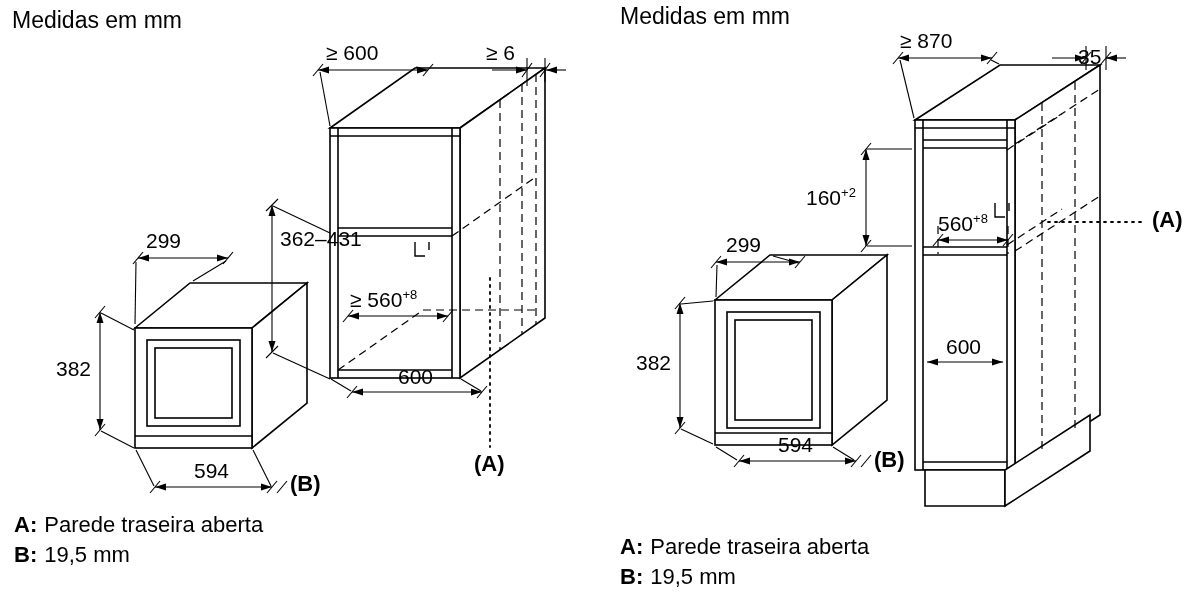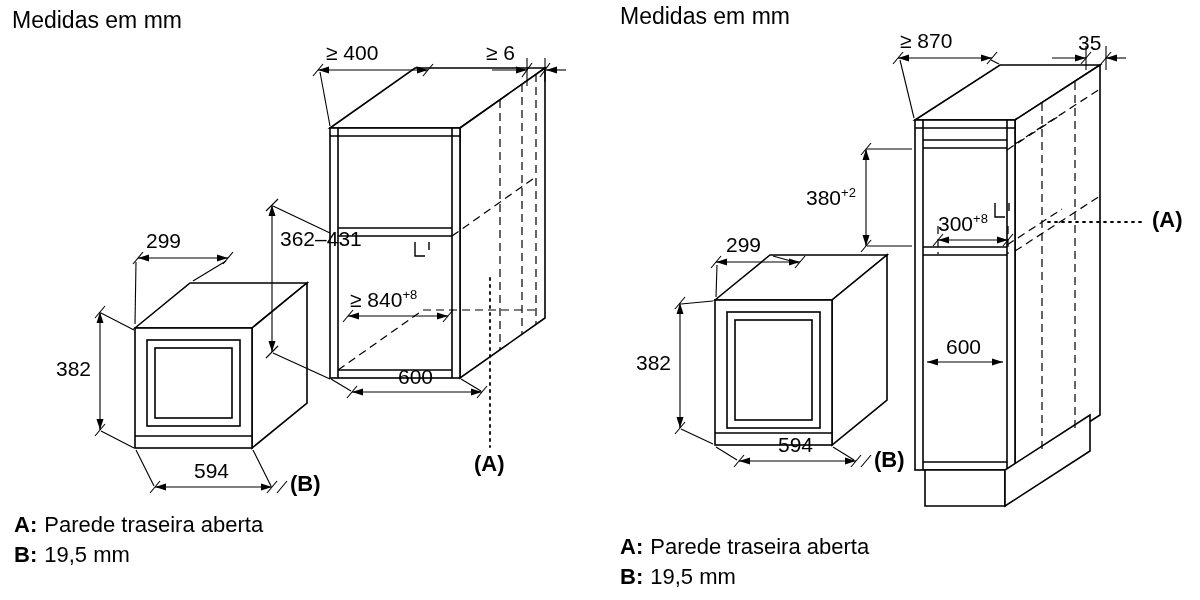--- a/index.html
+++ b/index.html
@@ -220,38 +220,38 @@
         <polygon points="800,262 789,258.5 789,265.5"></polygon>
     <polygon points="680,303 676.5,314 683.5,314"></polygon>
         <polygon points="680,428 676.5,417 683.5,417"></polygon>
     <polygon points="739,461 750,457.5 750,464.5"></polygon>
         <polygon points="856,461 845,457.5 845,464.5"></polygon>
   </g>
   <line x1="1048" y1="222" x2="1146" y2="222" stroke="#000" stroke-width="1.8" stroke-dasharray="2 5" stroke-linecap="round"></line>
 </svg>
 
 <div class="txt title" style="left:12px;top:8px">Medidas em mm</div>
-<div class="txt" style="left:326px;top:42px">≥ 400</div>
+<div class="txt" style="left:326px;top:42px">≥ 600</div>
 <div class="txt" style="left:486px;top:42px">≥ 6</div>
 <div class="txt" style="left:280px;top:228px">362–431</div>
-<div class="txt" style="left:350px;top:288px"><span>≥ 840</span><sup>+8</sup></div>
+<div class="txt" style="left:350px;top:288px"><span>≥ 560</span><sup>+8</sup></div>
 <div class="txt" style="left:398px;top:366px">600</div>
 <div class="txt big" style="left:474px;top:452px">(A)</div>
 <div class="txt" style="left:146px;top:230px">299</div>
 <div class="txt" style="left:56px;top:358px">382</div>
 <div class="txt" style="left:194px;top:460px">594</div>
 <div class="txt big" style="left:290px;top:472px">(B)</div>
 <div class="legend" style="left:14px;top:512px"><span class="key">A:</span><span class="val">Parede traseira aberta</span></div>
 <div class="legend" style="left:14px;top:542px"><span class="key">B:</span><span class="val">19,5 mm</span></div>
 
 <div class="txt title" style="left:620px;top:4px">Medidas em mm</div>
 <div class="txt" style="left:900px;top:30px">≥ 870</div>
-<div class="txt" style="left:1078px;top:32px">35</div>
-<div class="txt" style="left:806px;top:186px"><span>380</span><sup>+2</sup></div>
-<div class="txt" style="left:938px;top:212px"><span>300</span><sup>+8</sup></div>
+<div class="txt" style="left:1078px;top:46px">35</div>
+<div class="txt" style="left:806px;top:186px"><span>160</span><sup>+2</sup></div>
+<div class="txt" style="left:938px;top:212px"><span>560</span><sup>+8</sup></div>
 <div class="txt" style="left:946px;top:336px">600</div>
 <div class="txt big" style="left:1152px;top:208px">(A)</div>
 <div class="txt" style="left:726px;top:234px">299</div>
 <div class="txt" style="left:636px;top:352px">382</div>
 <div class="txt" style="left:778px;top:434px">594</div>
 <div class="txt big" style="left:874px;top:448px">(B)</div>
 <div class="legend" style="left:620px;top:534px"><span class="key">A:</span><span class="val">Parede traseira aberta</span></div>
 <div class="legend" style="left:620px;top:564px"><span class="key">B:</span><span class="val">19,5 mm</span></div>
 
 </div>

